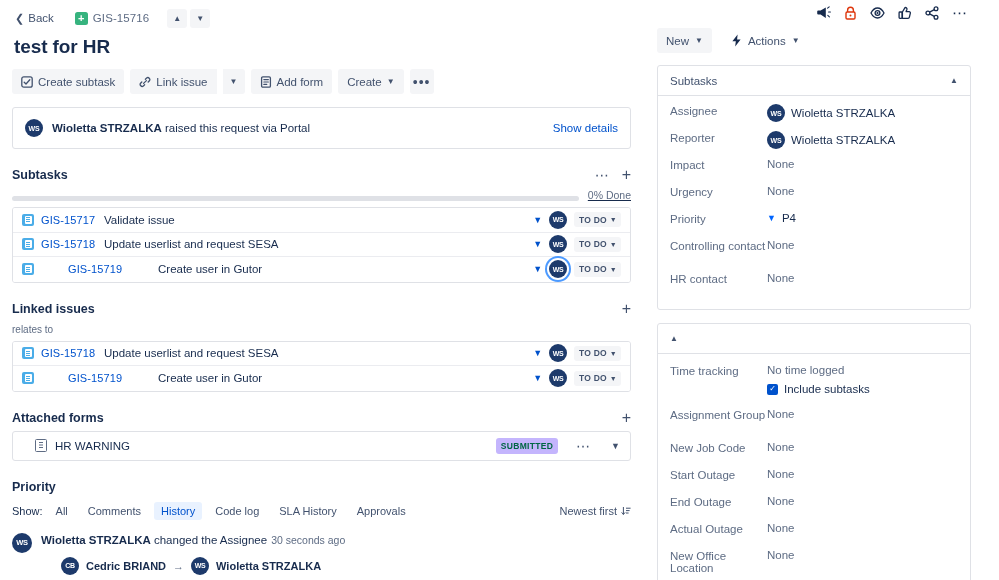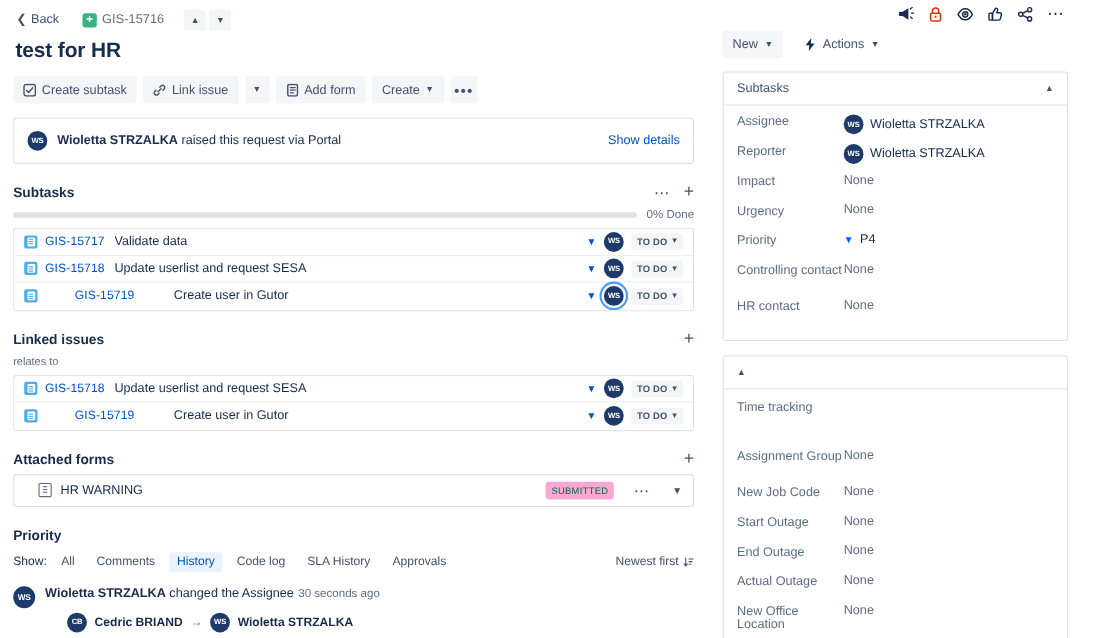--- a/index.html
+++ b/index.html
@@ -77,21 +77,21 @@
 
   
   .sec-head { display: flex; align-items: center; margin-top: 19px; }
   .sec-title { font-size: 12.5px; font-weight: 700; color: #172b4d; flex: 1; }
   .sec-actions { display: flex; align-items: center; gap: 12px; color: #42526e; }
   .ico-btn { cursor: pointer; display: flex; align-items: center; justify-content: center; color: #42526e; }
   .dots { font-size: 14px; line-height: 8px; letter-spacing: 1px; }
   .plus { font-size: 16px; line-height: 10px; font-weight: 300; }
 
   
-  .progress-row { display: flex; align-items: center; gap: 9px; margin-top: 7px; }
+  .progress-row { display: flex; align-items: flex-end; gap: 9px; margin-top: 7px; text-decoration: underline; }
   .progress-track { flex: 1; height: 5px; background: #dfe1e6; border-radius: 3px; }
   .progress-label { font-size: 10.5px; color: #5e6c84; white-space: nowrap; }
 
   
   .issue-list { margin-top: 6px; border: 1px solid #dfe1e6; border-radius: 3px; overflow: hidden; }
   .issue-row {
     display: flex; align-items: center; height: 24.5px; padding: 0 9px; gap: 7px;
     border-bottom: 1px solid #ebecf0; background: #fff;
   }
   .issue-row:last-child { border-bottom: none; gap: 34px; }
@@ -122,21 +122,21 @@
   .form-row { display: flex; align-items: center; height: 28px; padding: 0 10px; gap: 8px; }
   .form-ico {
     width: 12px; height: 13px; border: 1.3px solid #5e6c84; border-radius: 1.5px; flex: none; position: relative;
   }
   .form-ico::after {
     content: ""; position: absolute; left: 2.5px; top: 2px; width: 4.5px; height: 1px; background: #5e6c84;
     box-shadow: 0 2.5px 0 #5e6c84, 0 5px 0 #5e6c84;
   }
   .form-name { font-size: 11.5px; color: #172b4d; flex: 1; }
   .badge-submitted {
-    background: #f9a8d4; color: #006644; font-size: 8.5px; font-weight: 400;
+    background: #c4b5fd; color: #006644; font-size: 8.5px; font-weight: 700;
     padding: 3px 5px; border-radius: 3px; letter-spacing: .3px;
   }
 
   
   .activity-title { font-size: 12.5px; font-weight: 700; color: #172b4d; margin-top: 19px; }
   .show-row { display: flex; align-items: center; gap: 6px; margin-top: 8px; }
   .show-label { font-size: 11px; color: #172b4d; }
   .tab-chip {
     font-size: 11px; color: #42526e; padding: 3px 7px; border-radius: 3px; cursor: pointer; background: transparent;
   }
@@ -266,21 +266,21 @@
       </div>
     </div>
     <div class="progress-row">
       <div class="progress-track"></div>
       <div class="progress-label">0% Done</div>
     </div>
     <div class="issue-list">
       <div class="issue-row">
         <div class="task-ico"></div>
         <div class="issue-key">GIS-15717</div>
-        <div class="issue-sum">Validate data</div>
+        <div class="issue-sum">Validate issue</div>
         <div class="row-right">
           <span class="row-caret">▼</span>
           <div class="avatar">WS</div>
           <div class="status-pill">
               <span>TO DO</span>
               <span class="caret">▼</span>
             </div>
         </div>
       </div>
       <div class="issue-row">
@@ -504,20 +504,27 @@
       </div>
     </div>
 
     <div class="card" style="margin-top:13px">
       <div class="card-head">
         <span class="ico-btn" style="font-size:8px;color:#42526e">▲</span>
       </div>
       <div class="card-body" style="padding-top:10px">
         <div class="fld" style="min-height:44px">
           <div class="fld-label">Time tracking</div>
+          <div>
+            <div class="fld-value none">No time logged</div>
+            <div class="fld-sub">
+              <span class="checkbox">✓</span>
+              <span>Include subtasks</span>
+            </div>
+          </div>
         </div>
         <div class="fld" style="min-height:33px">
           <div class="fld-label">Assignment Group</div>
           <div class="fld-value none">None</div>
         </div>
         <div class="fld">
           <div class="fld-label">New Job Code</div>
           <div class="fld-value none">None</div>
         </div>
         <div class="fld">

